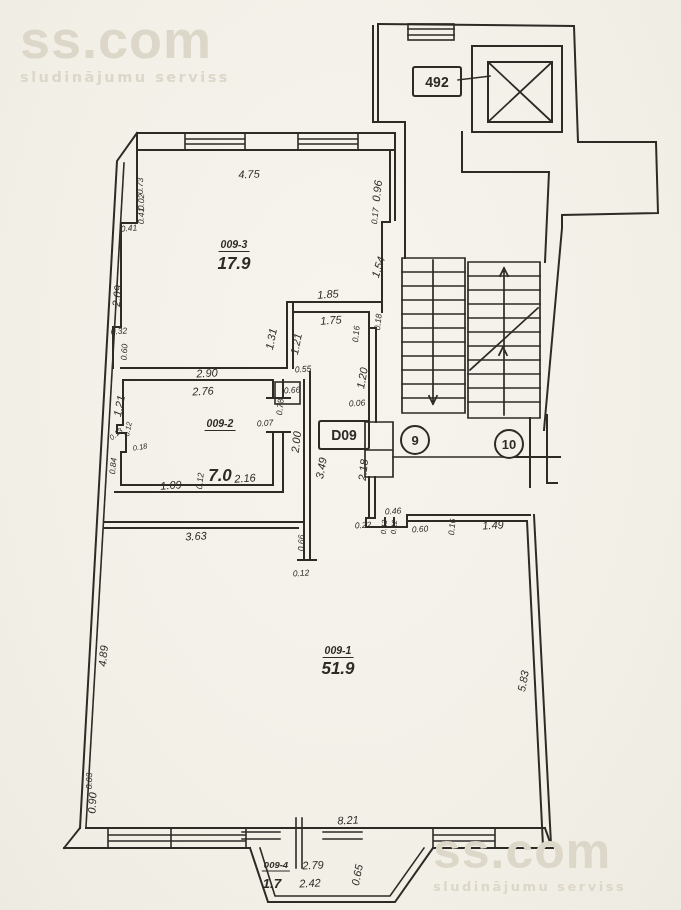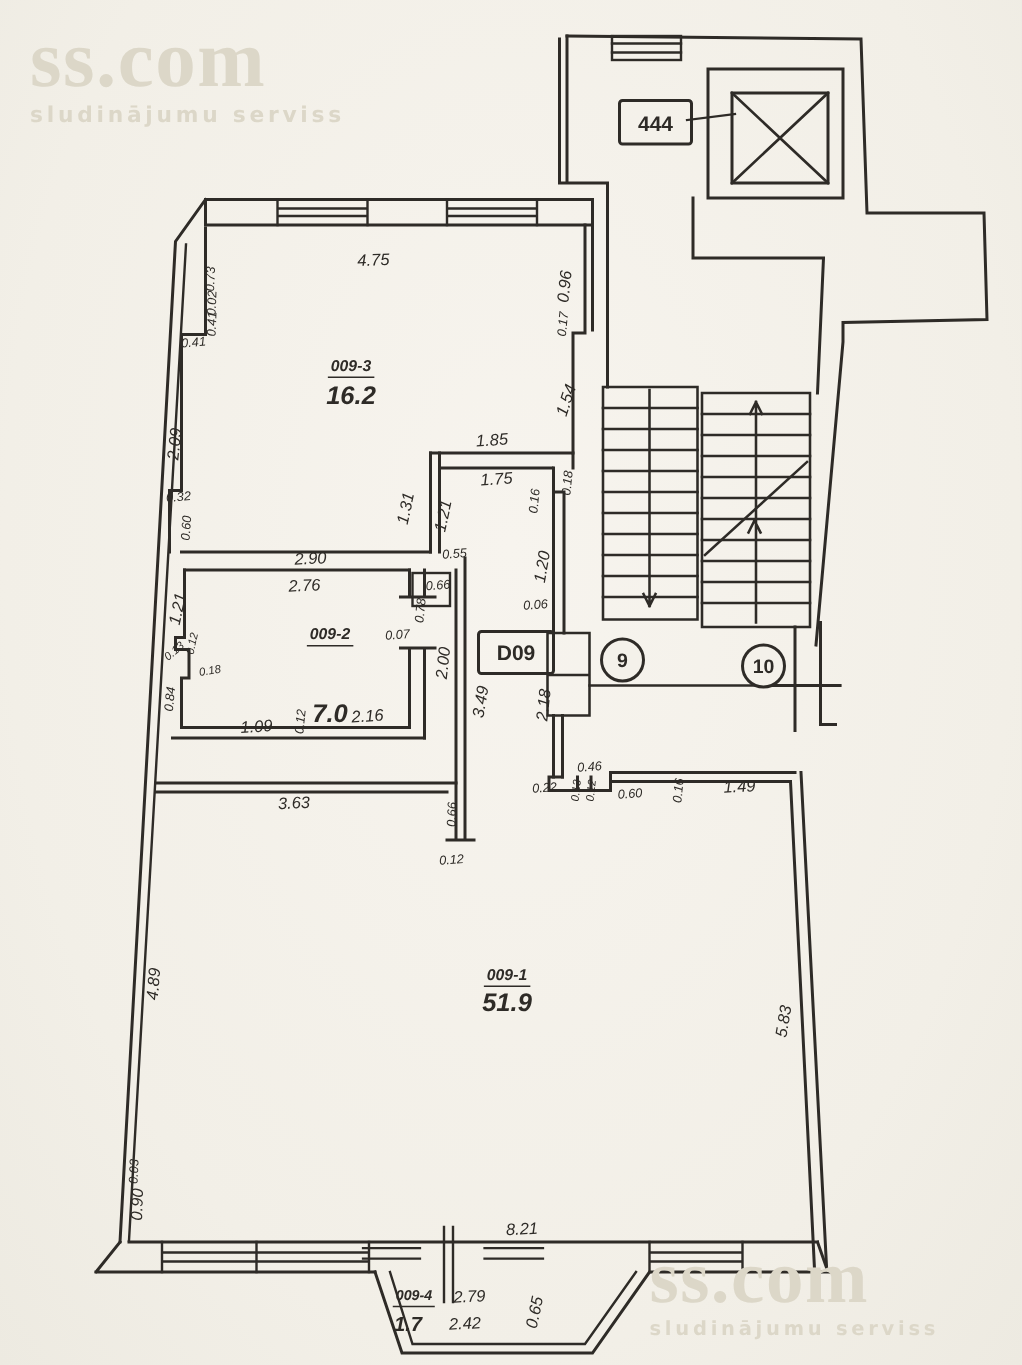--- a/index.html
+++ b/index.html
@@ -4,21 +4,21 @@
 <style>
   html,body{margin:0;padding:0;background:#e9e6df;}
   .plan{
     position:relative;width:681px;height:910px;overflow:hidden;
     background:#f4f1ea;
     background-image:radial-gradient(ellipse at 50% 40%, #f7f4ee 0%, #f2efe7 70%, #edeae1 100%);
     font-family:"Liberation Sans", sans-serif;
   }
   svg{position:absolute;left:0;top:0;}
   .wm{position:absolute;color:#dcd7c8;user-select:none;}
-  .wm-brand{font-weight:bold;line-height:1;letter-spacing:1px;font-family:Liberation Serif, serif;}
+  .wm-brand{font-weight:bold;line-height:1;letter-spacing:1px;font-family:Liberation Sans, sans-serif;}
   .wm-tag{font-weight:bold;letter-spacing:2.5px;margin-top:3px;font-family:"DejaVu Sans",sans-serif;}
   .wm-tl{left:20px;top:12px;}
   .wm-tl .wm-brand{font-size:54px;}
   .wm-tl .wm-tag{font-size:14.5px;}
   .wm-br{left:433px;top:826px;}
   .wm-br .wm-brand{font-size:50px;}
   .wm-br .wm-tag{font-size:13px;}
   .d{
     position:absolute;white-space:nowrap;color:#2e2b27;
     font:italic 11px "Liberation Sans", sans-serif;
@@ -143,28 +143,28 @@
         <path d="M470,370 L538,308"></path>
       </g>
 
       <g>
         <circle cx="415" cy="440" r="14" fill="#f4f1ea"></circle>
         <circle cx="509" cy="444" r="14" fill="#f4f1ea"></circle>
       </g>
     </g>
   </svg>
 
-  <div class="box" style="left:412px;top:66px;width:46px;height:27px;">444</div>
+  <div class="box" style="left:412px;top:66px;width:46px;height:27px;">492</div>
   <div class="box" style="left:318px;top:420px;width:48px;height:26px;border-width:2.5px;">D09</div>
 
   <span class="cnum" style="left:415px;top:440px;">9</span>
   <span class="cnum" style="left:509px;top:444px;text-align:center;">10</span>
 
   <span class="rc" style="left:234px;top:245px;">009-3</span>
-  <span class="ra" style="left:234px;top:264px;">16.2</span>
+  <span class="ra" style="left:234px;top:264px;">17.9</span>
   <span class="rc" style="left:220px;top:424px;">009-2</span>
   <span class="ra" style="left:220px;top:444px;margin-top:32px;">7.0</span>
   <span class="rc" style="left:338px;top:651px;">009-1</span>
   <span class="ra" style="left:338px;top:669px;font-style:italic;">51.9</span>
   <span class="rc" style="left:276px;top:865px;font-size:9.5px;">009-4</span>
   <span class="ra ra-sm" style="left:272px;top:883px;">1.7</span>
 
   <span class="d" style="left:249px;top:174px;transform:translate(-50%,-50%) rotate(-2deg)">4.75</span>
   <span class="d s8" style="left:140px;top:186px;transform:translate(-50%,-50%) rotate(-88deg)">0.73</span>
   <span class="d s8" style="left:141px;top:202px;transform:translate(-50%,-50%) rotate(-88deg)">0.02</span>

